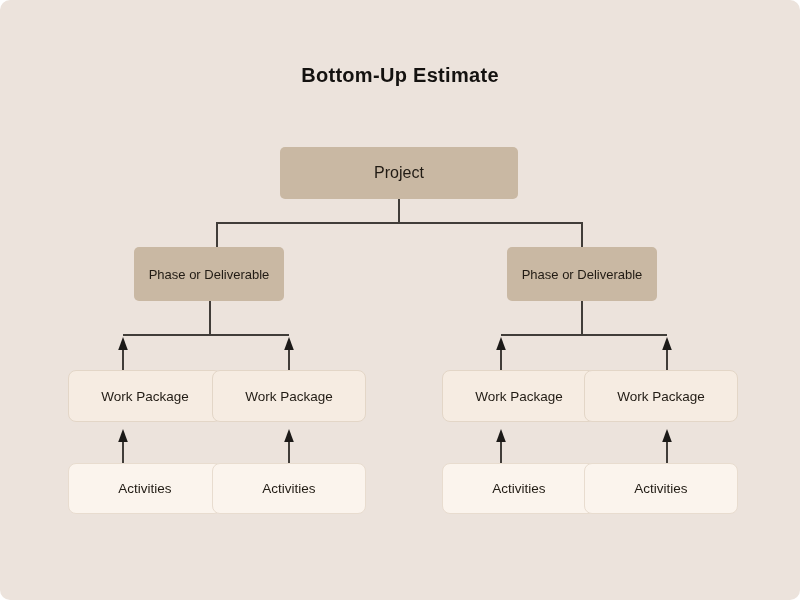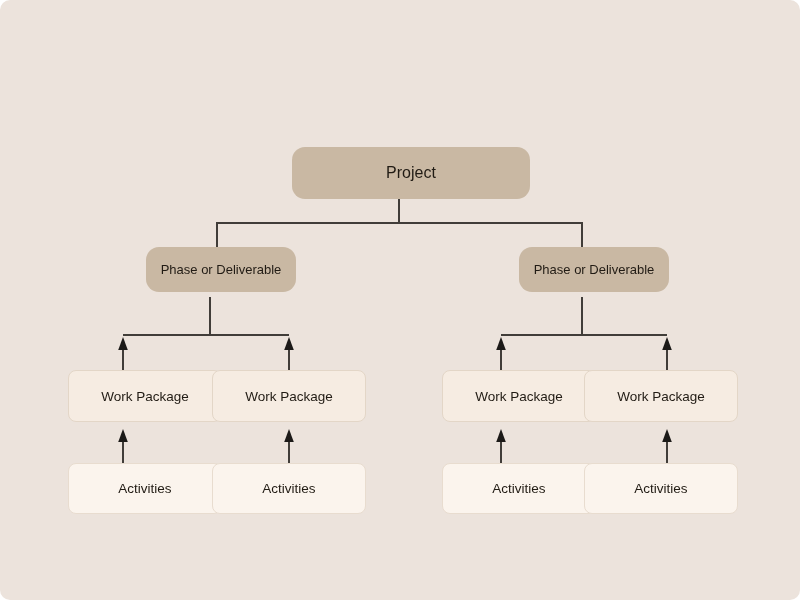--- a/index.html
+++ b/index.html
@@ -32,37 +32,38 @@
   .connectors{position:absolute;left:0;top:0;width:800px;height:600px;pointer-events:none;}
   .connectors path{stroke:var(--line);stroke-width:2;fill:none;}
   .connectors polygon{fill:var(--arrow);stroke:none;}
   .node{
     position:absolute;
     display:flex;align-items:center;justify-content:center;
     text-align:center;
     color:var(--text);
     box-sizing:border-box;
   }
-  .primary{background:var(--primary);border-radius:13px;margin-left:12px;}
+  .primary{background:var(--primary);border-radius:5px;}
   .secondary{background:var(--secondary);border:1px solid var(--secondary-border);border-radius:8px;}
   .tertiary{background:var(--tertiary);border:1px solid var(--tertiary-border);border-radius:8px;text-align:center;}
   .project{left:280px;top:147px;width:238px;height:52px;font-size:16px;font-weight:500;}
-  .phase{width:150px;height:45px;font-size:13px;font-weight:500;}
+  .phase{width:150px;height:54px;font-size:13px;font-weight:500;}
   .phase-l{left:134px;top:247px;}
   .phase-r{left:507px;top:247px;}
   .wp,.act{width:154px;font-size:13.5px;font-weight:500;}
   .wp{top:370px;height:52px;}
   .act{top:463px;height:51px;}
   .col1{left:68px;} .col2{left:212px;} .col3{left:442px;} .col4{left:584px;}
 </style>
 </head>
 <body>
 
 <div class="canvas">
 
+  <h1 class="title">Bottom-Up Estimate</h1>
 
   <svg class="connectors" viewBox="0 0 800 600" aria-hidden="true">
 
     <g>
       <path d="M399 199 V224 M217 223 H582 M217 222 V247 M582 222 V247"></path>
     </g>
 
     <g>
       <path d="M210 297 V336 M123 335 H289"></path>
       <path d="M123 370 V349"></path>

